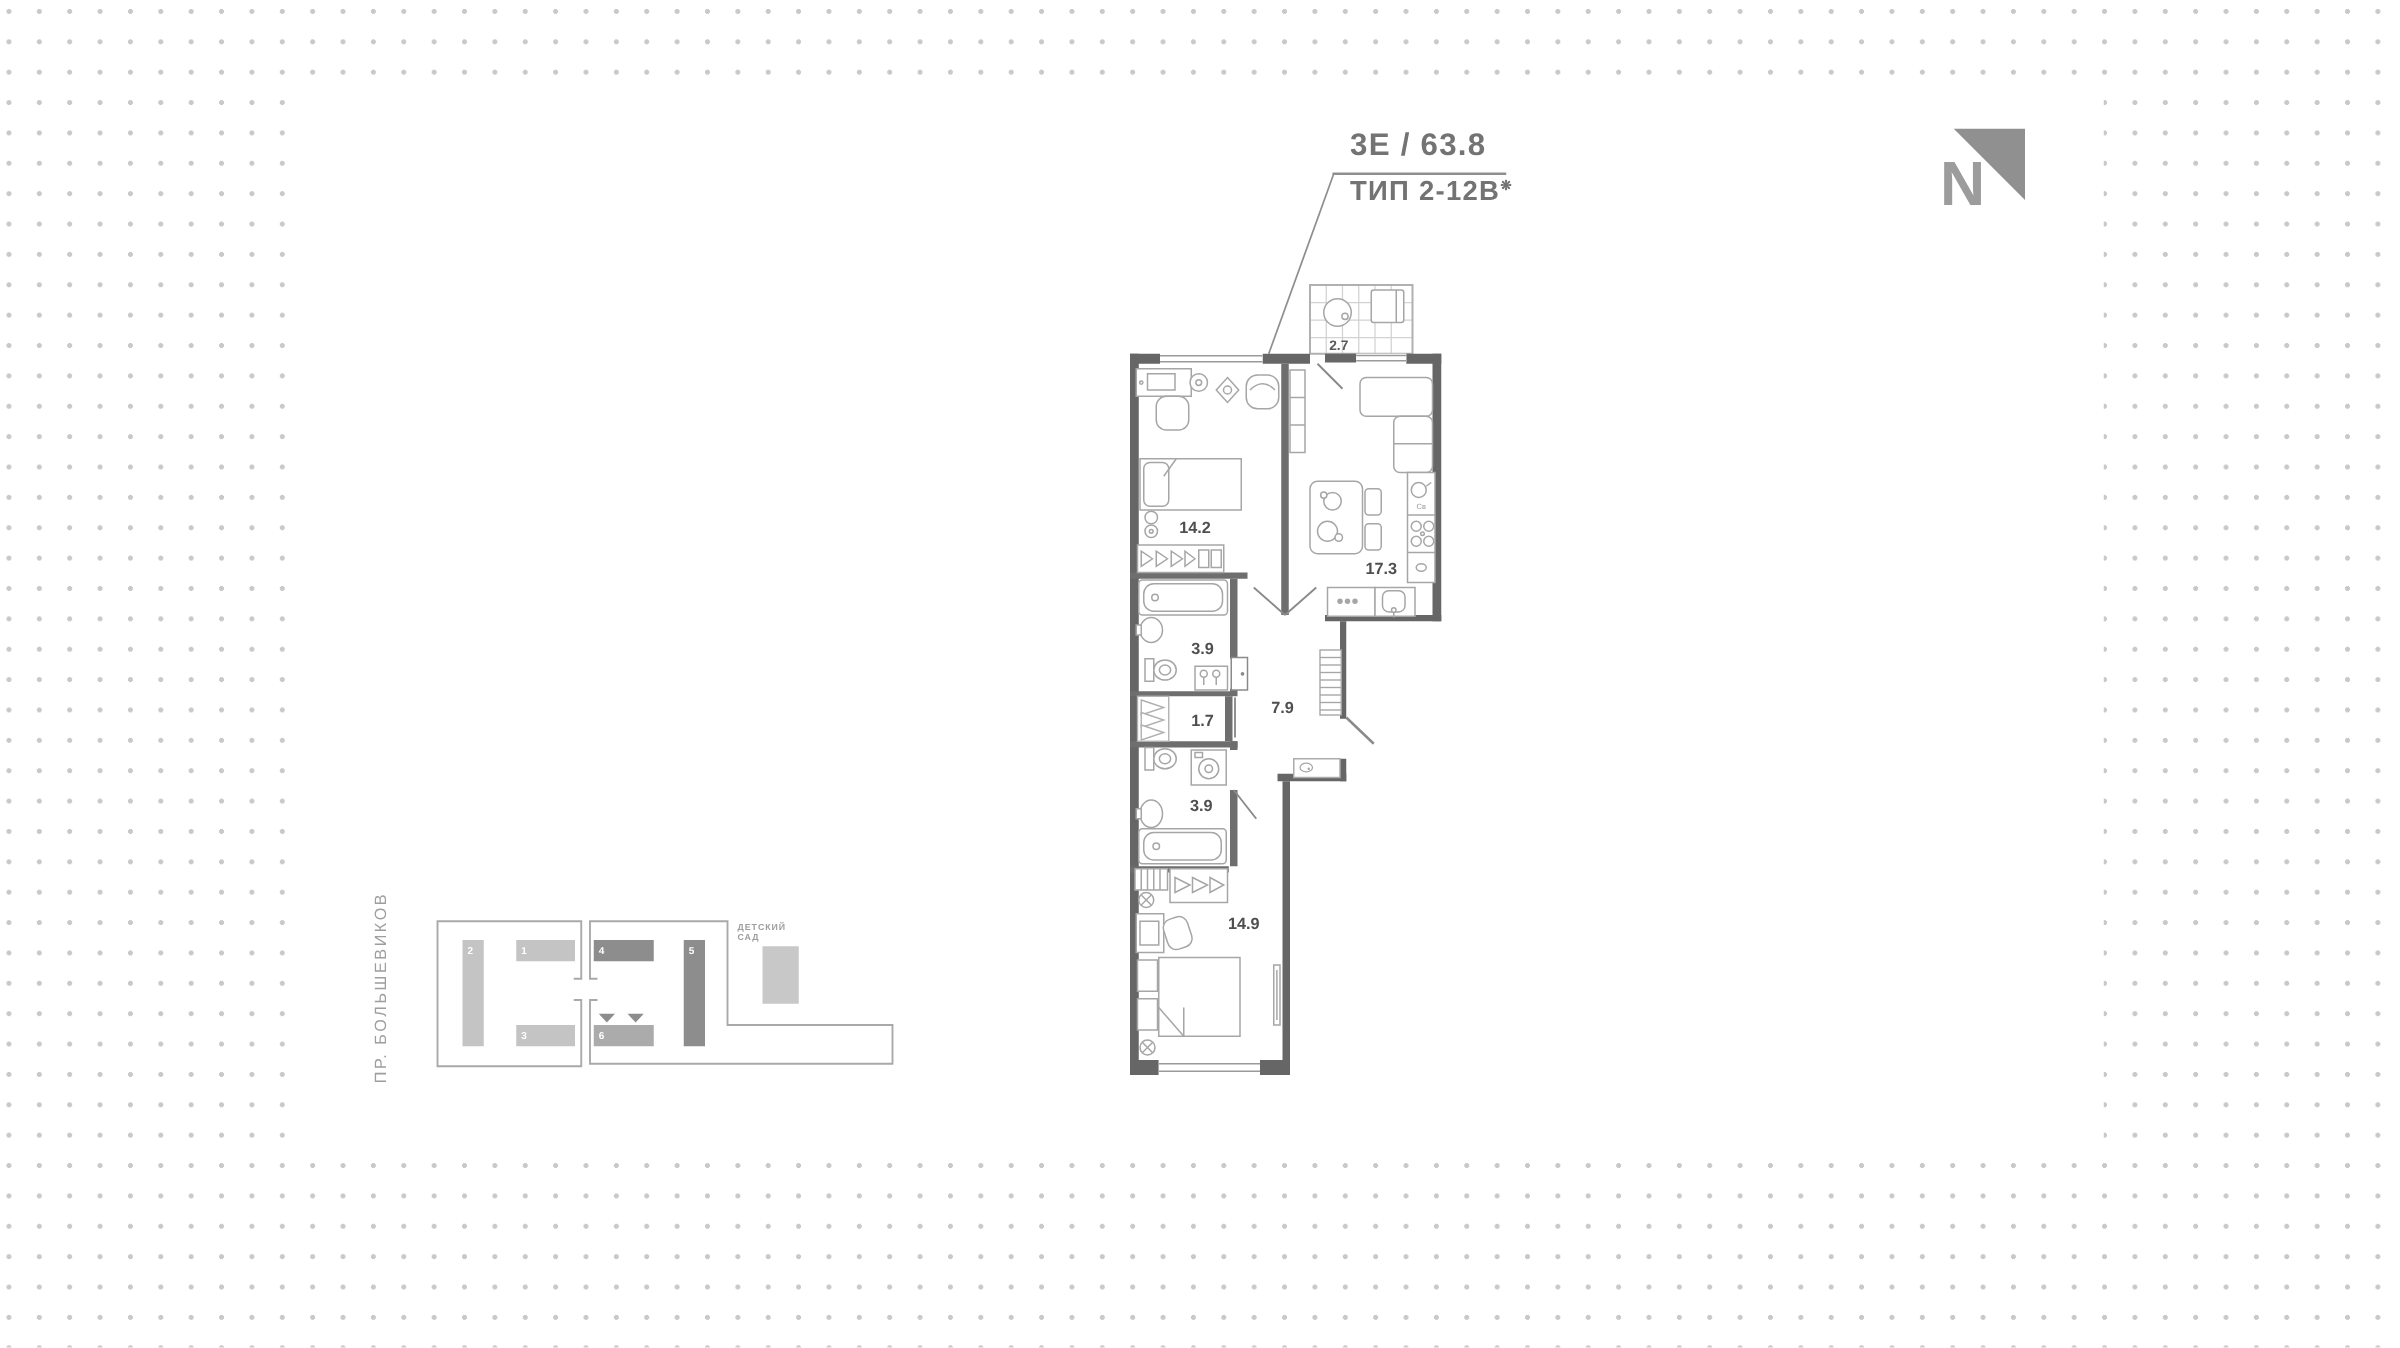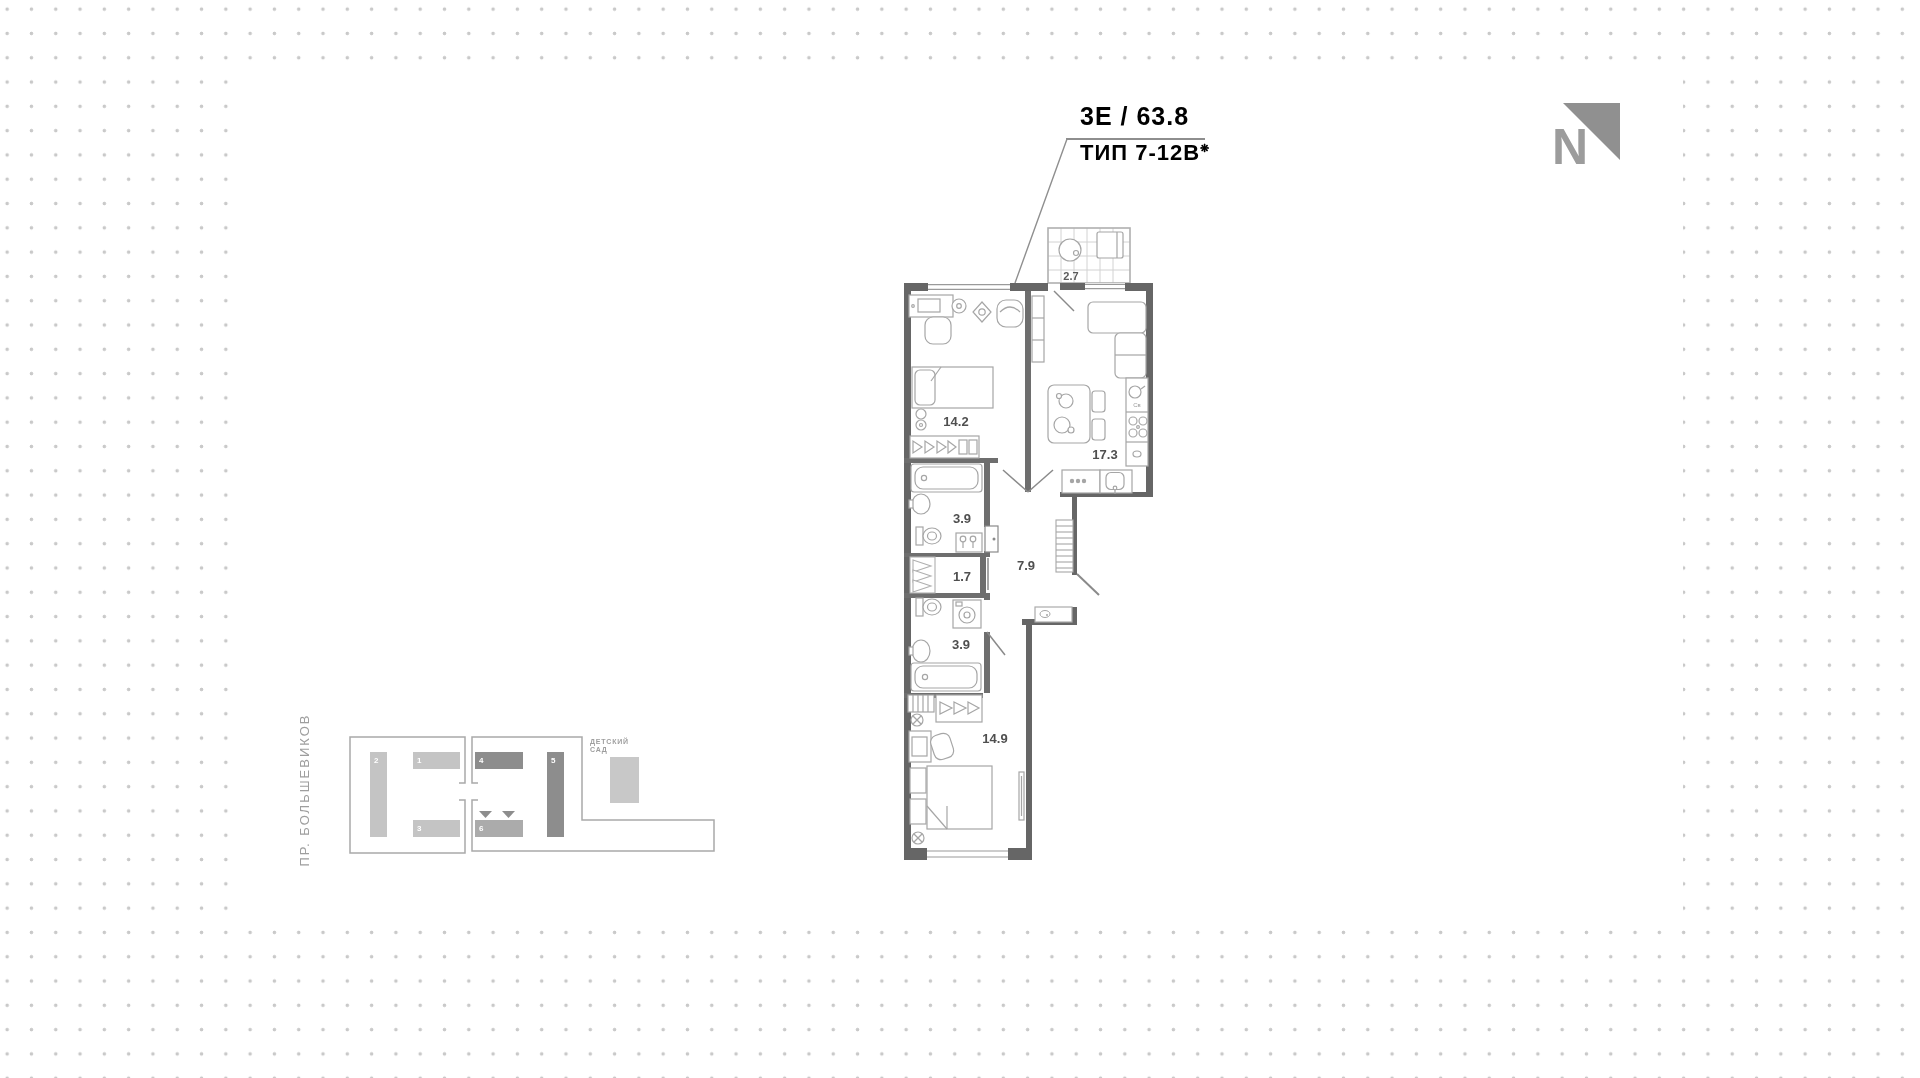--- a/index.html
+++ b/index.html
@@ -5,21 +5,21 @@
   html,body{margin:0;padding:0;width:1920px;height:1078px;overflow:hidden;
     font-family:"Liberation Sans",sans-serif;background:#ffffff;}
   
   .page{position:absolute;inset:0;width:1920px;height:1078px;
     background-image:radial-gradient(circle,#c9c9c9 1.8px,rgba(255,255,255,0) 2px);
     background-size:24.3px 24.3px;background-position:-5px -3px;}
   
   .card{position:absolute;left:233px;top:66px;width:1450px;height:856px;background:#ffffff;}
   .overlay-svg{position:absolute;left:0;top:0;width:1920px;height:1078px;}
   
-  .title{position:absolute;left:1080px;top:102px;color:#000000;}
+  .title{position:absolute;left:1080px;top:102px;color:#737373;}
   .title .line1{font-size:25px;font-weight:600;letter-spacing:1px;white-space:nowrap;}
   .title .rule{position:absolute;left:-14px;top:36px;width:139px;height:1.6px;background:#8f8f8f;}
   .title .line2{margin-top:9px;font-size:22px;font-weight:600;letter-spacing:1px;white-space:nowrap;}
   .title .mark{font-size:11px;vertical-align:8px;letter-spacing:0;}
   
   .north{position:absolute;left:1552px;top:100px;width:70px;height:108px;}
   .north .tri{position:absolute;left:0;top:0;}
   .north .n{position:absolute;left:0px;top:22px;font-size:50px;font-weight:700;color:#9c9c9c;line-height:1;}
   svg text{font-family:"Liberation Sans",sans-serif;}
   .room-label{font-size:13px;font-weight:600;fill:#4f4f4f;}
@@ -31,21 +31,21 @@
 </style>
 </head>
 <body>
 
 <div class="page"></div>
 <div class="card"></div>
 
 <div class="title">
   <div class="line1">3Е / 63.8</div>
   <div class="rule"></div>
-  <div class="line2"><span>ТИП 7-12В</span><span class="mark">❋</span></div>
+  <div class="line2"><span>ТИП 2-12В</span><span class="mark">❋</span></div>
 </div>
 
 <div class="north">
   <svg class="tri" width="70" height="62" viewBox="0 0 70 62">
     <polygon points="11,3 68,3 68,60" fill="#909090"></polygon>
   </svg>
   <div class="n">N</div>
 </div>
 
 <svg class="overlay-svg" viewBox="0 0 1920 1078">

